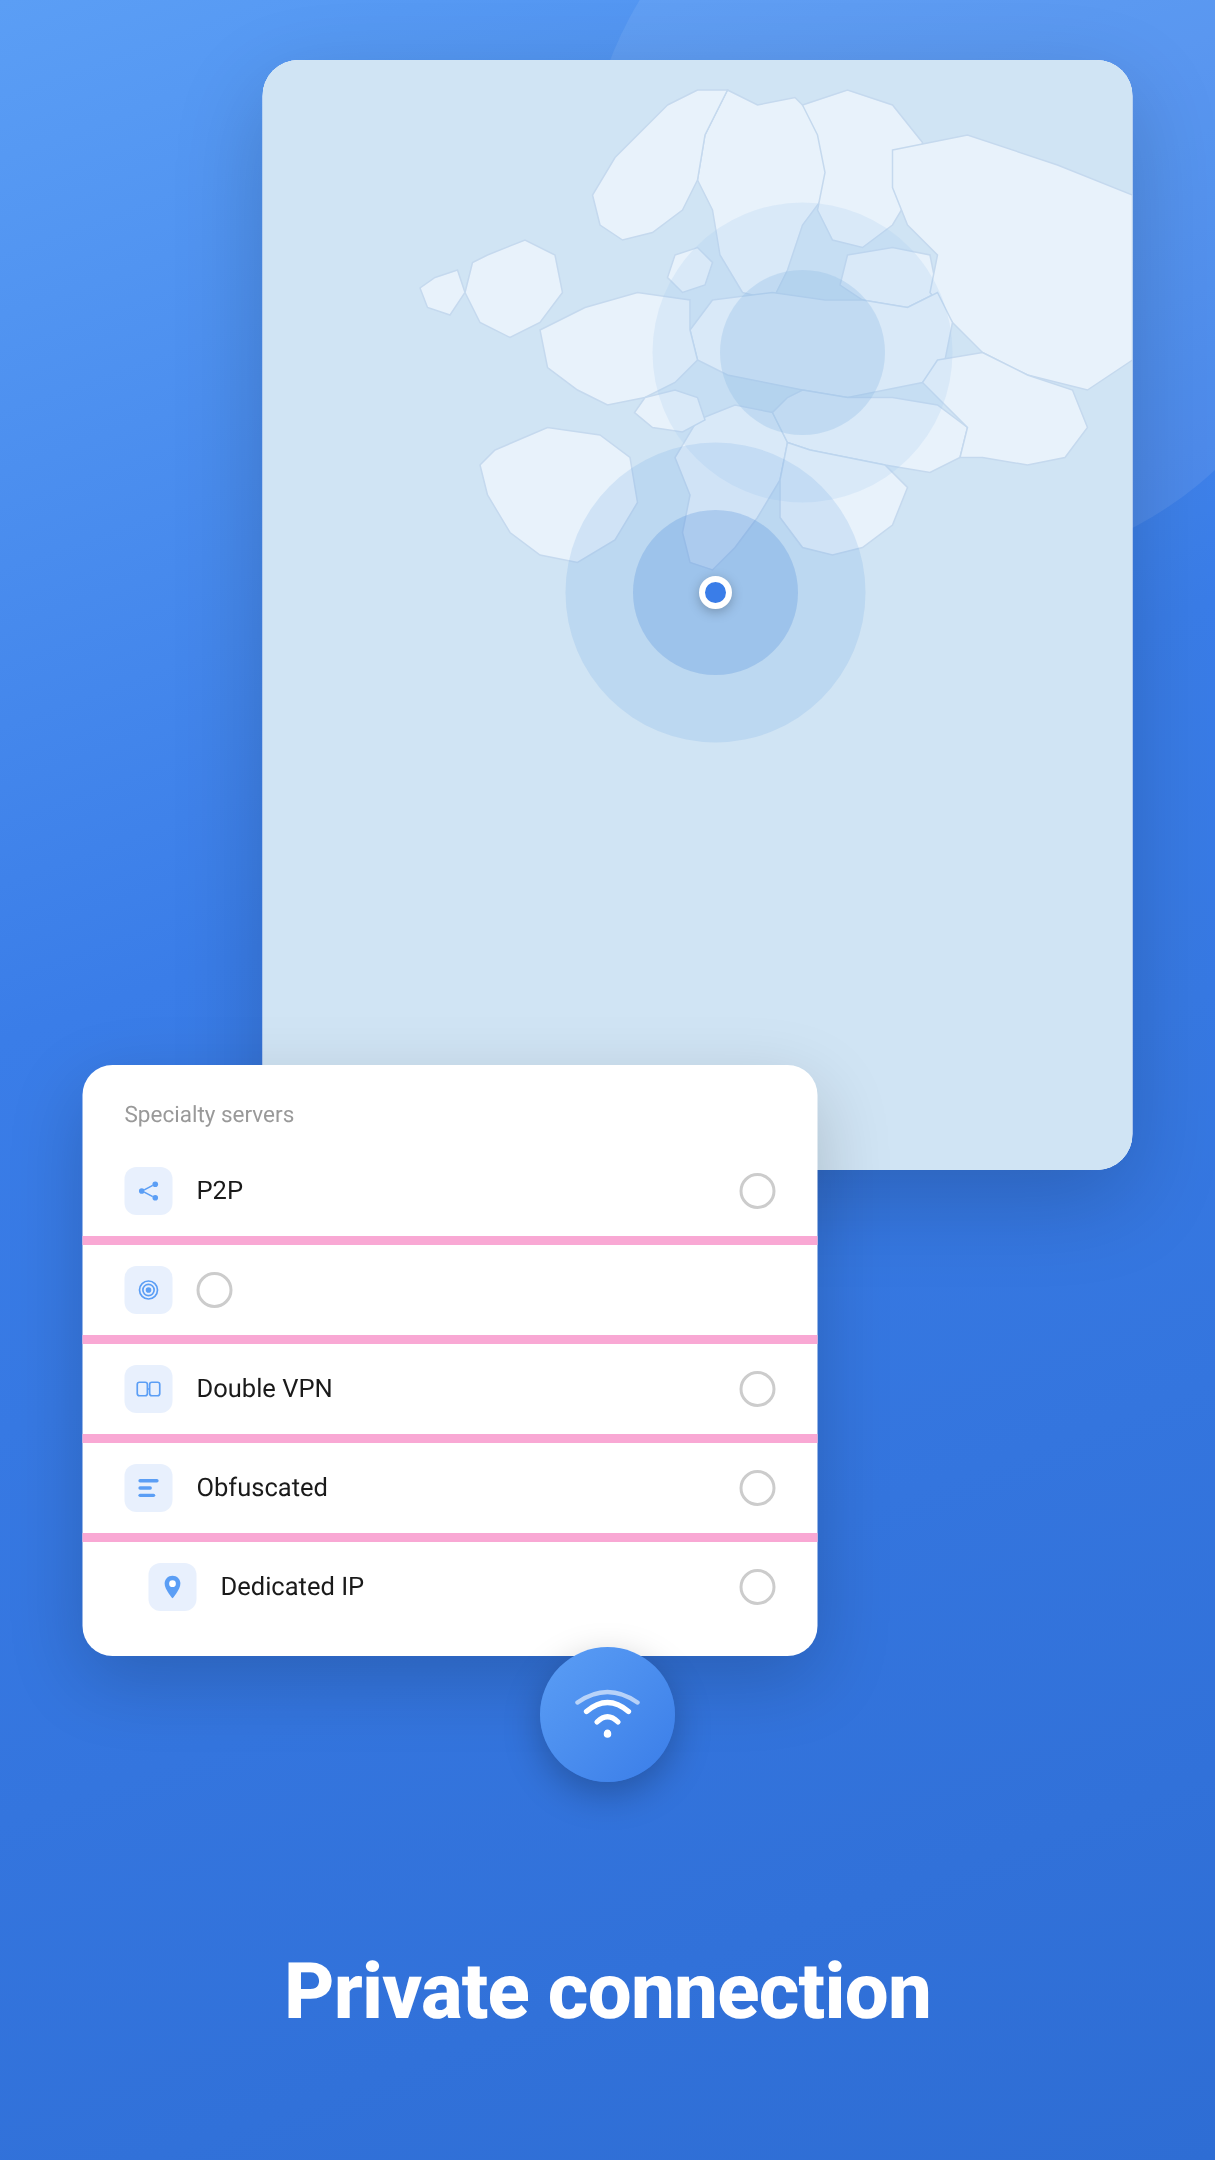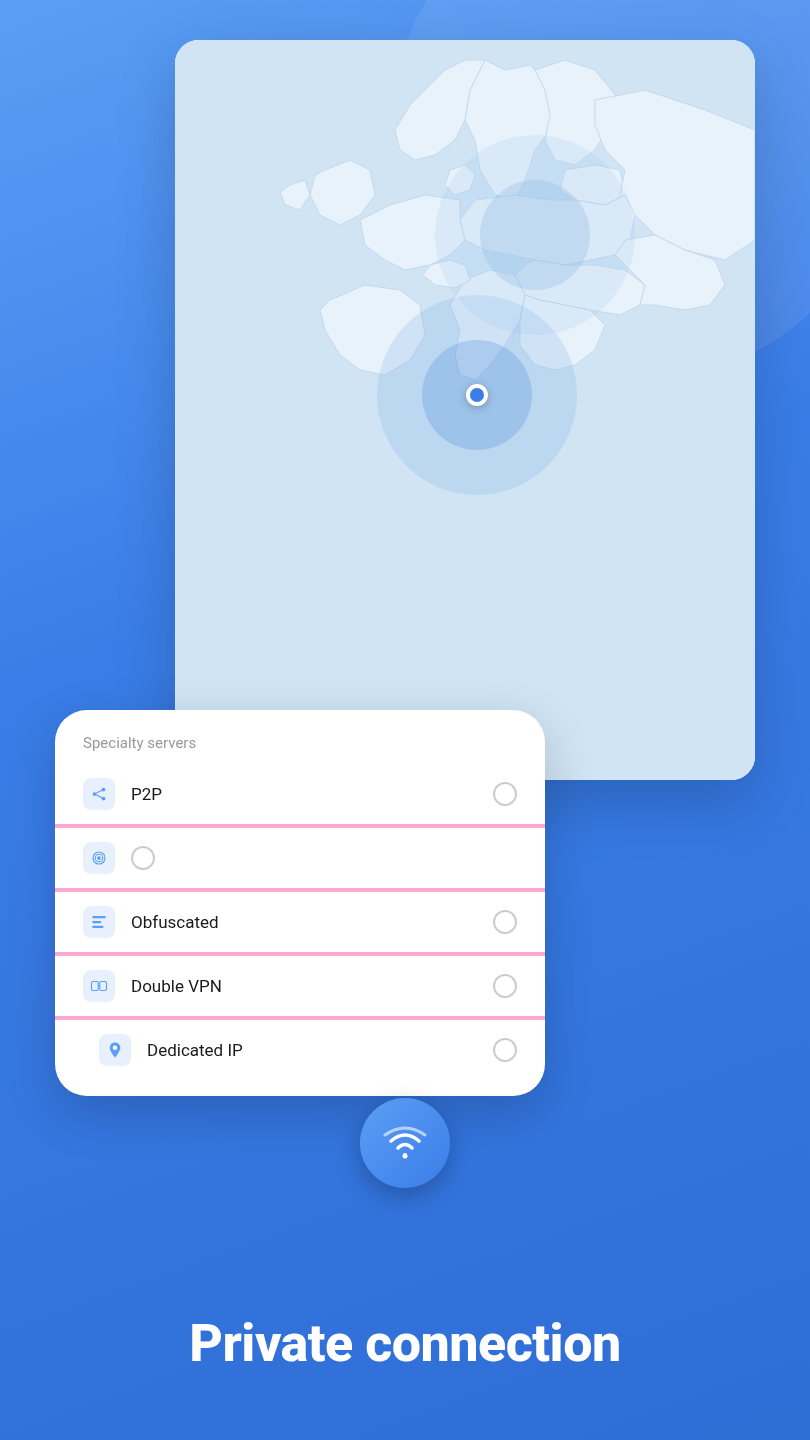--- a/index.html
+++ b/index.html
@@ -88,38 +88,38 @@
       pointer-events: none;
     }
 
     
     .servers-card {
       position: absolute;
       top: 710px;
       left: 55px;
       width: 490px;
       background: #fff;
-      border-radius: 32px;
+      border-radius: 20px;
       box-shadow: 0 16px 50px rgba(0,0,0,0.18);
       padding: 24px 0 16px 0;
       z-index: 10;
     }
 
     .servers-title {
       font-size: 15px;
       color: #999;
       font-weight: 400;
       padding: 0 28px 12px 28px;
     }
 
     .server-item {
       display: flex;
       align-items: center;
       padding: 14px 28px;
-      border-bottom: 4px solid #f9a8d4;
+      border-bottom: 6px solid #f9a8d4;
     }
     .server-item:last-child {
       border-bottom: none;
       padding-left: 44px;
     }
 
     .server-icon {
       width: 32px;
       height: 32px;
       border-radius: 8px;
@@ -166,21 +166,21 @@
       align-items: center;
       justify-content: center;
       box-shadow: 0 8px 24px rgba(0,0,0,0.25);
       z-index: 20;
       cursor: pointer;
     }
 
     
     .bottom-text {
       position: absolute;
-      bottom: 68px;
+      bottom: 84px;
       left: 0;
       right: 0;
       text-align: center;
       padding: 0 22px;
     }
 
     .headline {
       font-size: 52px;
       font-weight: 800;
       color: #fff;
@@ -266,38 +266,38 @@
         <circle cx="12" cy="12" r="5" fill="none" stroke="#5b9ef5" stroke-width="1.5"></circle>
         <circle cx="12" cy="12" r="2.5" fill="#5b9ef5"></circle>
       </svg>
     </div>
     <div class="radio-circle"></div>
   </div>
 
   <div class="server-item">
     <div class="server-icon">
       <svg viewBox="0 0 24 24" xmlns="http://www.w3.org/2000/svg">
+        <rect x="2" y="6" width="9" height="12" rx="2" fill="none" stroke="#5b9ef5" stroke-width="1.5"></rect>
+        <rect x="13" y="6" width="9" height="12" rx="2" fill="none" stroke="#5b9ef5" stroke-width="1.5"></rect>
+        <line x1="11" y1="12" x2="13" y2="12" stroke="#5b9ef5" stroke-width="1.5"></line>
+      </svg>
+    </div>
+    <span class="server-label">Double VPN</span>
+    <div class="radio-circle"></div>
+  </div>
+
+  <div class="server-item">
+    <div class="server-icon">
+      <svg viewBox="0 0 24 24" xmlns="http://www.w3.org/2000/svg">
         <rect x="3" y="4" width="18" height="3" rx="1.5" fill="#5b9ef5"></rect>
         <rect x="3" y="10.5" width="12" height="3" rx="1.5" fill="#5b9ef5"></rect>
         <rect x="3" y="17" width="15" height="3" rx="1.5" fill="#5b9ef5"></rect>
       </svg>
     </div>
     <span class="server-label">Obfuscated</span>
-    <div class="radio-circle"></div>
-  </div>
-
-  <div class="server-item">
-    <div class="server-icon">
-      <svg viewBox="0 0 24 24" xmlns="http://www.w3.org/2000/svg">
-        <rect x="2" y="6" width="9" height="12" rx="2" fill="none" stroke="#5b9ef5" stroke-width="1.5"></rect>
-        <rect x="13" y="6" width="9" height="12" rx="2" fill="none" stroke="#5b9ef5" stroke-width="1.5"></rect>
-        <line x1="11" y1="12" x2="13" y2="12" stroke="#5b9ef5" stroke-width="1.5"></line>
-      </svg>
-    </div>
-    <span class="server-label">Double VPN</span>
     <div class="radio-circle"></div>
   </div>
 
   <div class="server-item">
     <div class="server-icon">
       <svg viewBox="0 0 24 24" xmlns="http://www.w3.org/2000/svg">
         <path d="M12 2 C8,2 5,5 5,9 C5,14 12,22 12,22 C12,22 19,14 19,9 C19,5 16,2 12,2 Z" fill="#5b9ef5"></path>
         <circle cx="12" cy="9" r="3" fill="#fff"></circle>
       </svg>
     </div>

